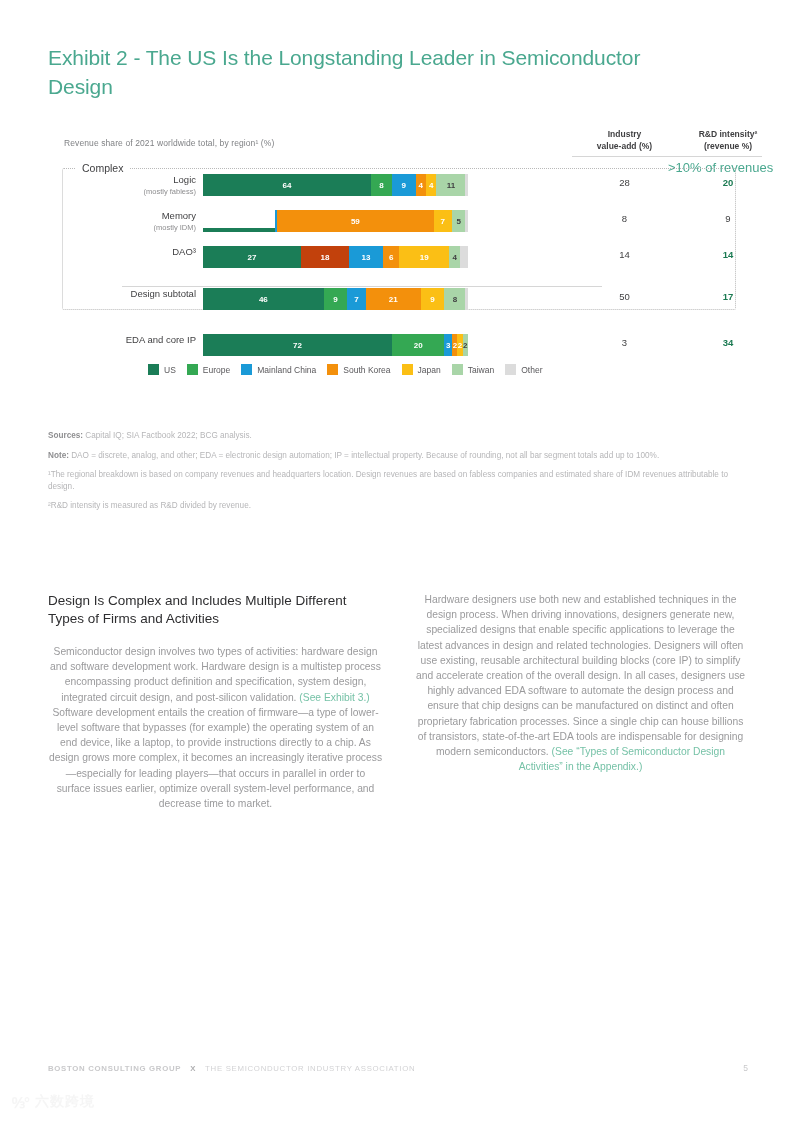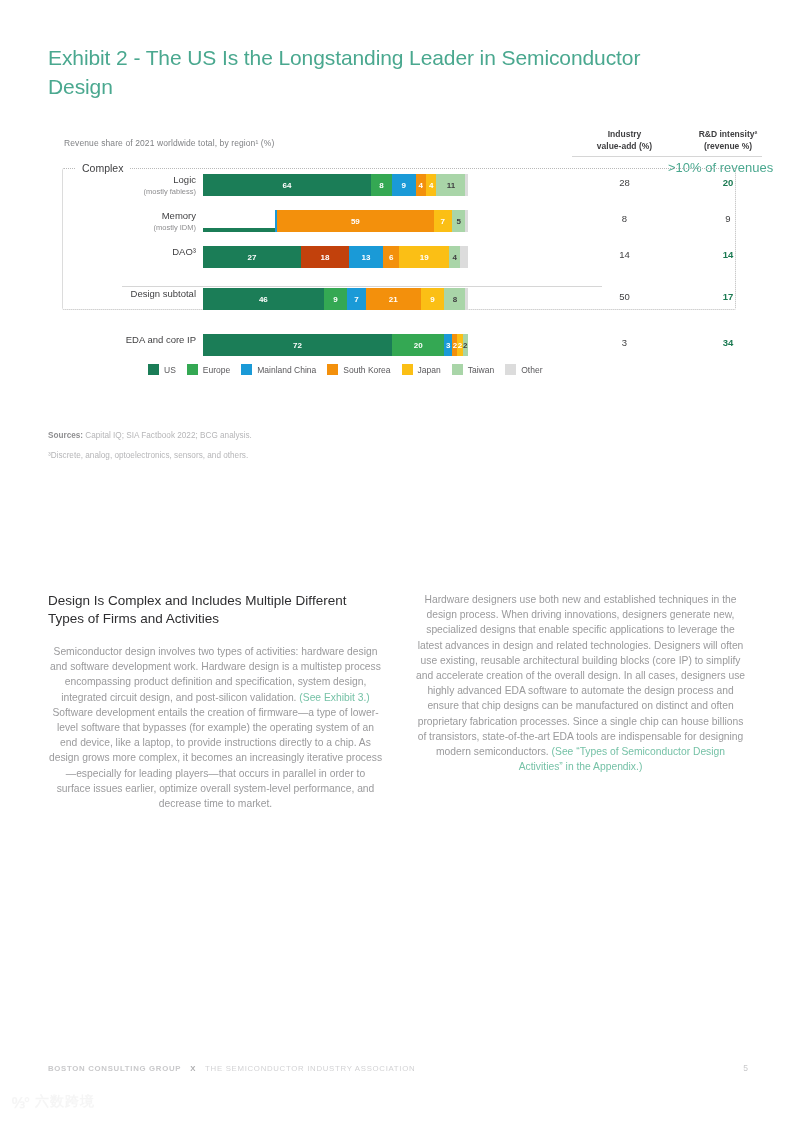--- a/index.html
+++ b/index.html
@@ -255,21 +255,23 @@
         <span class="lgt">Taiwan</span>
       </div>
       <div class="lg">
         <span class="sw" style="background: rgb(220, 220, 220);"></span>
         <span class="lgt">Other</span>
       </div>
     </div>
 
   <div class="notes">
     <p><b>Sources:</b><span> Capital IQ; SIA Factbook 2022; BCG analysis.</span></p>
-    <p>³Discrete, analog, optoelectronics, sensors, and others.</p>
+    <p><b>Note:</b><span> DAO = discrete, analog, and other; EDA = electronic design automation; IP = intellectual property. Because of rounding, not all bar segment totals add up to 100%.</span></p>
+    <p>¹The regional breakdown is based on company revenues and headquarters location. Design revenues are based on fabless companies and estimated share of IDM revenues attributable to design.</p>
+    <p>²R&amp;D intensity is measured as R&amp;D divided by revenue.</p>
   </div>
 
   <div class="body-wrap">
     <div class="col left">
       <h2 class="sec-head">Design Is Complex and Includes Multiple Different Types of Firms and Activities</h2>
       <p class="ptxt"><span>Semiconductor design involves two types of activities: hardware design and software development work. Hardware design is a multistep process encompassing product definition and specification, system design, integrated circuit design, and post-silicon validation. </span><span class="xref">(See Exhibit 3.)</span><span> Software development entails the creation of firmware—a type of lower-level software that bypasses (for example) the operating system of an end device, like a laptop, to provide instructions directly to a chip. As design grows more complex, it becomes an increasingly iterative process—especially for leading players—that occurs in parallel in order to surface issues earlier, optimize overall system-level performance, and decrease time to market.</span></p>
     </div>
     <div class="col right">
       <p class="ptxt"><span>Hardware designers use both new and established techniques in the design process. When driving innovations, designers generate new, specialized designs that enable specific applications to leverage the latest advances in design and related technologies. Designers will often use existing, reusable architectural building blocks (core IP) to simplify and accelerate creation of the overall design. In all cases, designers use highly advanced EDA software to automate the design process and ensure that chip designs can be manufactured on distinct and often proprietary fabrication processes. Since a single chip can house billions of transistors, state-of-the-art EDA tools are indispensable for designing modern semiconductors. </span><span class="xref">(See “Types of Semiconductor Design Activities” in the Appendix.)</span></p>
     </div>

